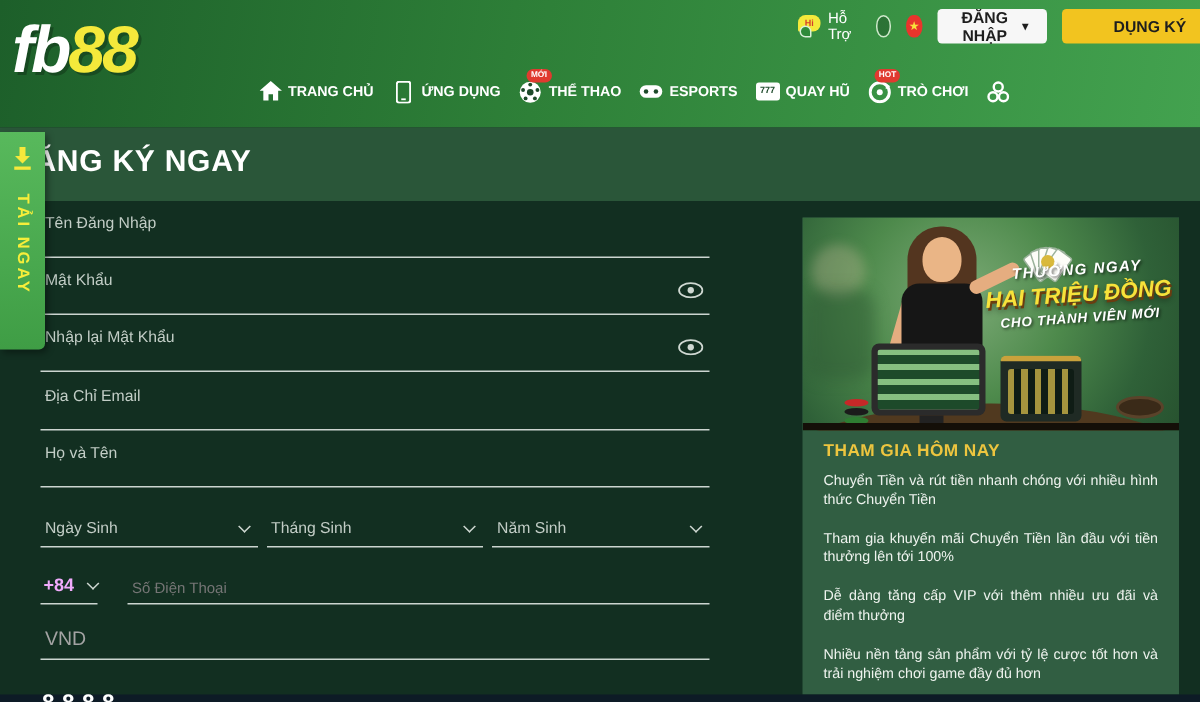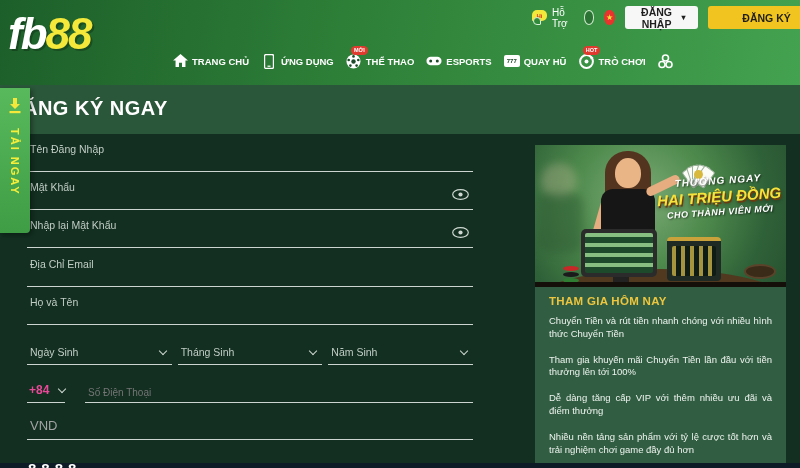--- a/index.html
+++ b/index.html
@@ -69,21 +69,21 @@
   .frow input::placeholder { color:#c2cdc6; opacity:1; }
   .eye { position:absolute; right:4px; bottom:5px; cursor:pointer; }
   .row-split { position:absolute; left:27px; width:446px; height:31px; display:flex; gap:6px; border-bottom:none; }
   .sel { flex:1; border-bottom:1px solid rgba(225,232,227,.9); position:relative; cursor:pointer;text-align:center; }
   .sel .sel-label { position:absolute; left:3px; bottom:6px; color:#c2cdc6; font-size:10.5px; }
   .chev { position:absolute; right:6px; bottom:10px; width:6px; height:6px;
           border-right:1.5px solid #cfd8d2; border-bottom:1.5px solid #cfd8d2;
           transform:rotate(45deg); }
   .phone-code { flex:none; width:38px; border-bottom:1px solid rgba(225,232,227,.9);
                 position:relative; cursor:pointer; }
-  .phone-code .code { position:absolute; left:2px; bottom:5px; color:#ec4899;
+  .phone-code .code { position:absolute; left:2px; bottom:5px; color:#f0abfc;
                       font-size:12px; font-weight:bold; }
   .phone-code .chev { right:0; }
   .phone-gap { flex:none; width:8px; }
   .phone-field { flex:1; border-bottom:1px solid rgba(225,232,227,.9); position:relative; }
   .currency { position:absolute; left:3px; bottom:6px; color:#a3a3a3; font-size:13px; font-weight:normal; }
   .captcha { position:absolute; left:28px; top:460px; z-index:6; color:#fff;
              font-size:15px; font-weight:bold; letter-spacing:5px; }
 
   
   .promo { position:absolute; left:535px; top:145px; width:251px; height:318px;
@@ -157,21 +157,21 @@
         </span>
         <span class="support-label">Hỗ Trợ</span>
       </div>
       <span class="globe"></span>
       <span class="flag">★</span>
       <button class="btn btn-login">
         <span>ĐĂNG NHẬP</span>
         <span class="caret">▾</span>
       </button>
       <button class="btn btn-register">
-        <span>ĐĂNG KÝ</span>
+        <span>DỤNG KÝ</span>
       </button>
     </div>
 
     <div class="nav">
       <div class="nav-item">
         <span class="nav-ico">
           <svg width="15" height="14" viewBox="0 0 16 15">
               <path d="M8 0 L16 7 H13.3 V14 H9.6 V9.4 H6.4 V14 H2.7 V7 H0 Z" fill="#fff"></path>
             </svg>
         </span>

